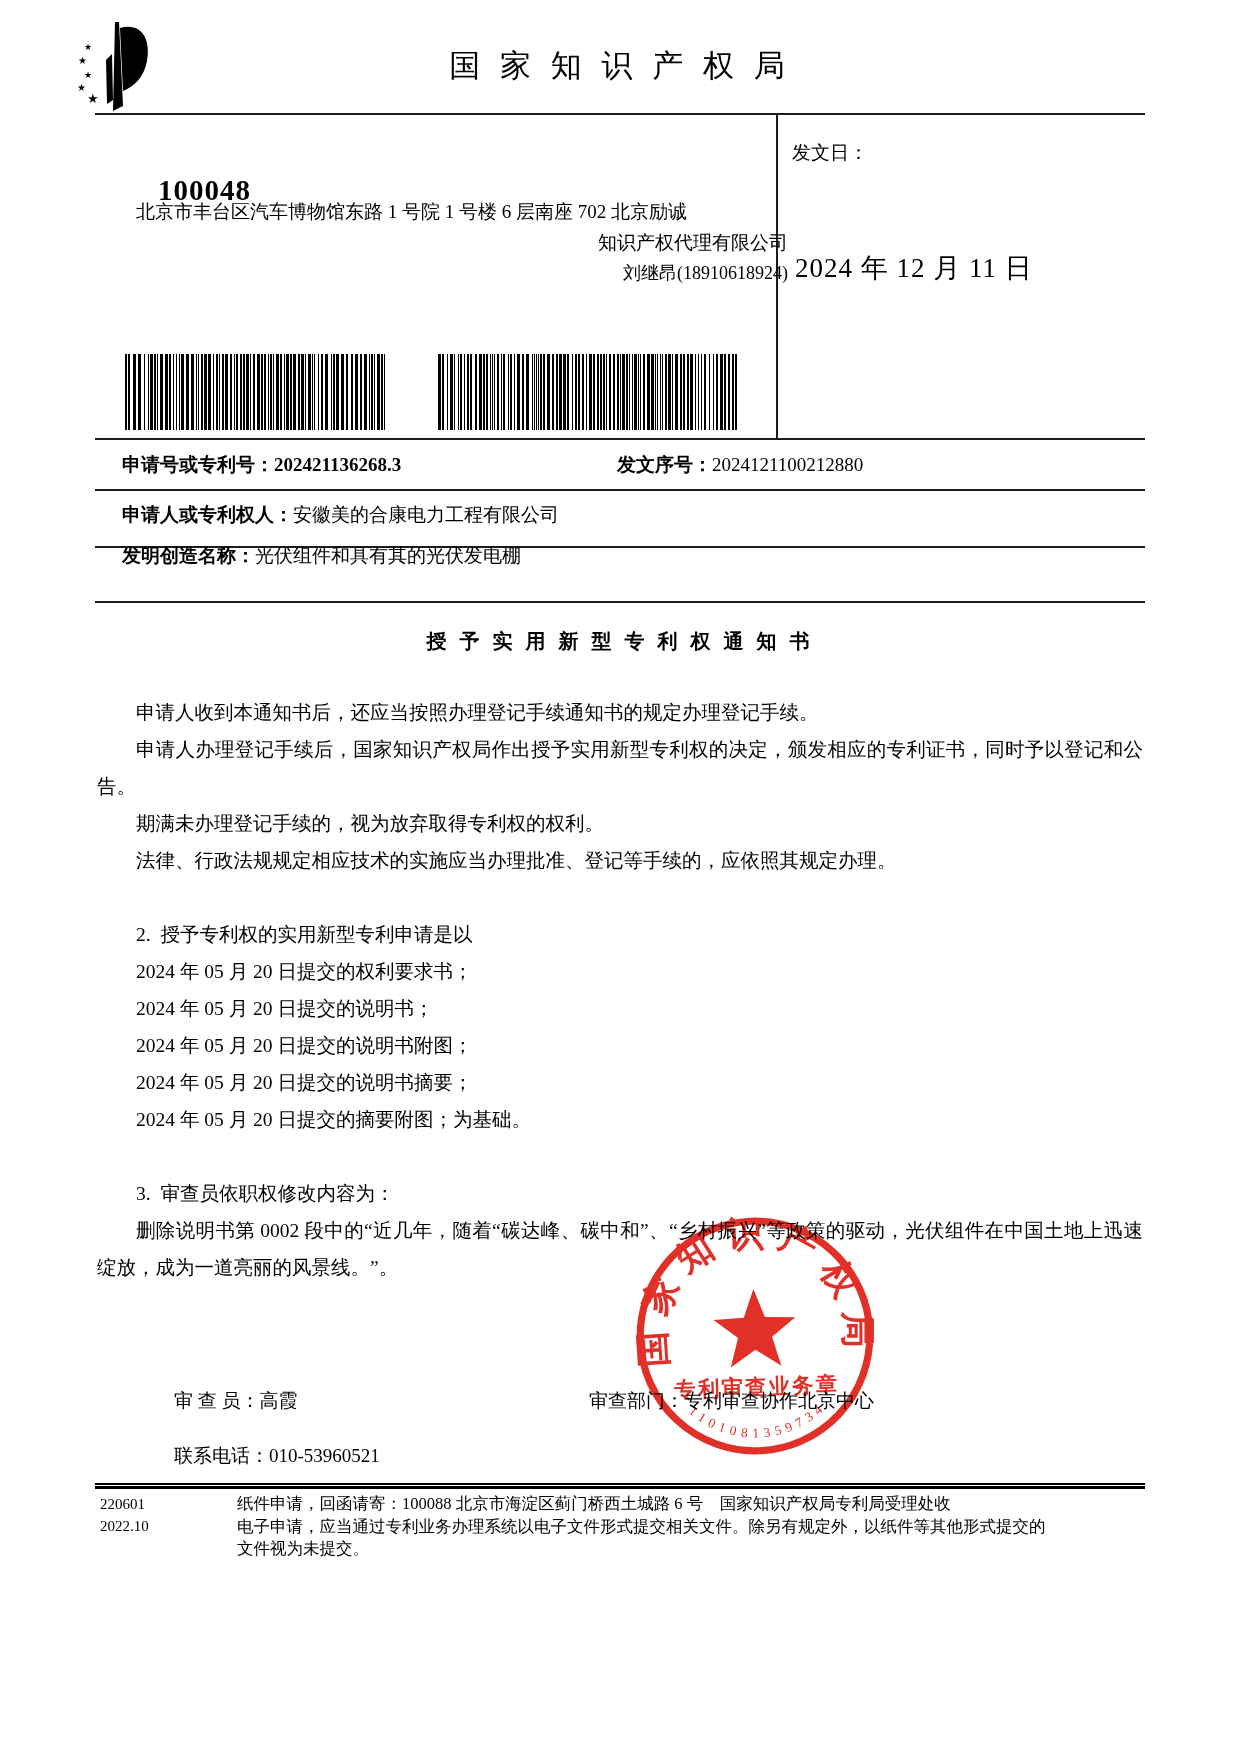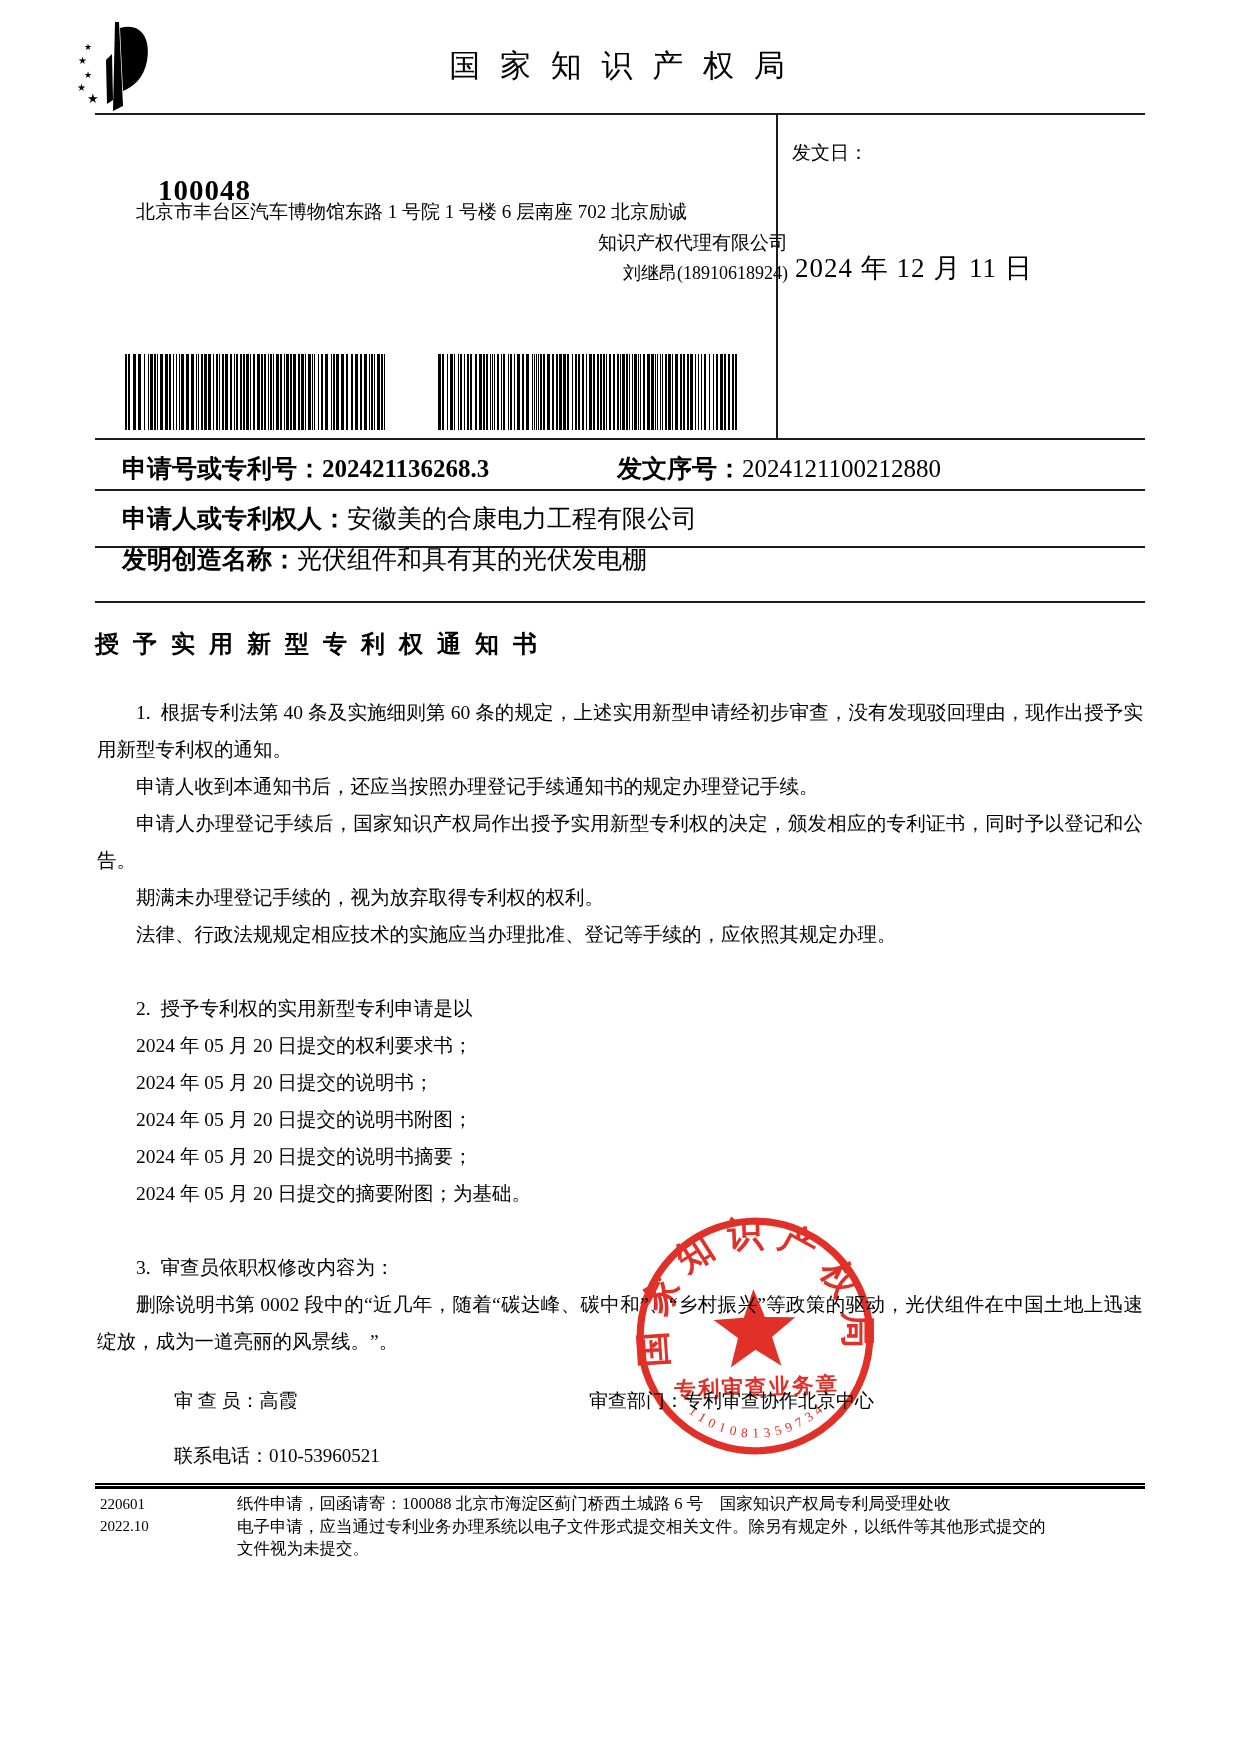--- a/index.html
+++ b/index.html
@@ -19,26 +19,26 @@
   .postal { left:158px; top:146px; font-size:29px; font-weight:bold; letter-spacing:1px;margin-top:28px; }
   .addr { left:136px; top:196px; width:652px; font-size:19px; line-height:31px; }
   .addr .l2, .addr .l3 { text-align:right; }
   .addr .l3 { font-size:18px; }
 
   .dispatch-label { left:792px; top:140px; font-size:19px; }
   .dispatch-date { left:795px; top:250px; font-size:27px; letter-spacing:1px; }
 
   .barcode { position:absolute; top:354px; height:76px; }
 
-  .fieldrow { position:absolute; font-size:25px; }
+  .fieldrow { position:absolute; font-size:19px; }
   .lbl { font-weight:bold; }
   .val-bold { font-weight:bold; }
 
-  .notice-title { left:95px; width:1050px; top:628px; text-align:left;
-    font-size:24px; font-weight:bold; letter-spacing:4px; }
+  .notice-title { left:95px; width:1050px; top:628px; text-align:center;
+    font-size:20px; font-weight:bold; letter-spacing:4px; }
 
   .notice-body { left:97px; top:694px; width:1046px; font-size:19.5px;
     line-height:37px; text-align:justify; }
   .para { text-indent:2em; white-space:pre-wrap; }
   .para.blank { height:37px; }
 
   .signoff { position:absolute; font-size:19px; white-space:pre-wrap; }
 
   .seal { position:absolute; left:632px; top:1213px; width:246px; height:246px;
     mix-blend-mode:multiply; opacity:0.95; transform:rotate(-2deg); }
@@ -259,21 +259,20 @@
   </div>
 
   <div class="hline" style="top:546px"></div>
   <div class="fieldrow" style="left:122px;top:543px">
     <span class="lbl">发明创造名称：</span><span>光伏组件和具有其的光伏发电棚</span>
   </div>
   <div class="hline" style="top:601px"></div>
 
   <div class="abs notice-title">授 予 实 用 新 型 专 利 权 通 知 书</div>
   <div class="abs notice-body">
-      <div class="para">1.  根据专利法第 40 条及实施细则第 60 条的规定，上述实用新型申请经初步审查，没有发现驳回理由，现作出授予实用新型专利权的通知。</div>
       <div class="para">申请人收到本通知书后，还应当按照办理登记手续通知书的规定办理登记手续。</div>
       <div class="para">申请人办理登记手续后，国家知识产权局作出授予实用新型专利权的决定，颁发相应的专利证书，同时予以登记和公告。</div>
       <div class="para">期满未办理登记手续的，视为放弃取得专利权的权利。</div>
       <div class="para">法律、行政法规规定相应技术的实施应当办理批准、登记等手续的，应依照其规定办理。</div>
       <div class="para blank">&nbsp;</div>
       <div class="para">2.  授予专利权的实用新型专利申请是以</div>
       <div class="para">2024 年 05 月 20 日提交的权利要求书；</div>
       <div class="para">2024 年 05 月 20 日提交的说明书；</div>
       <div class="para">2024 年 05 月 20 日提交的说明书附图；</div>
       <div class="para">2024 年 05 月 20 日提交的说明书摘要；</div>

